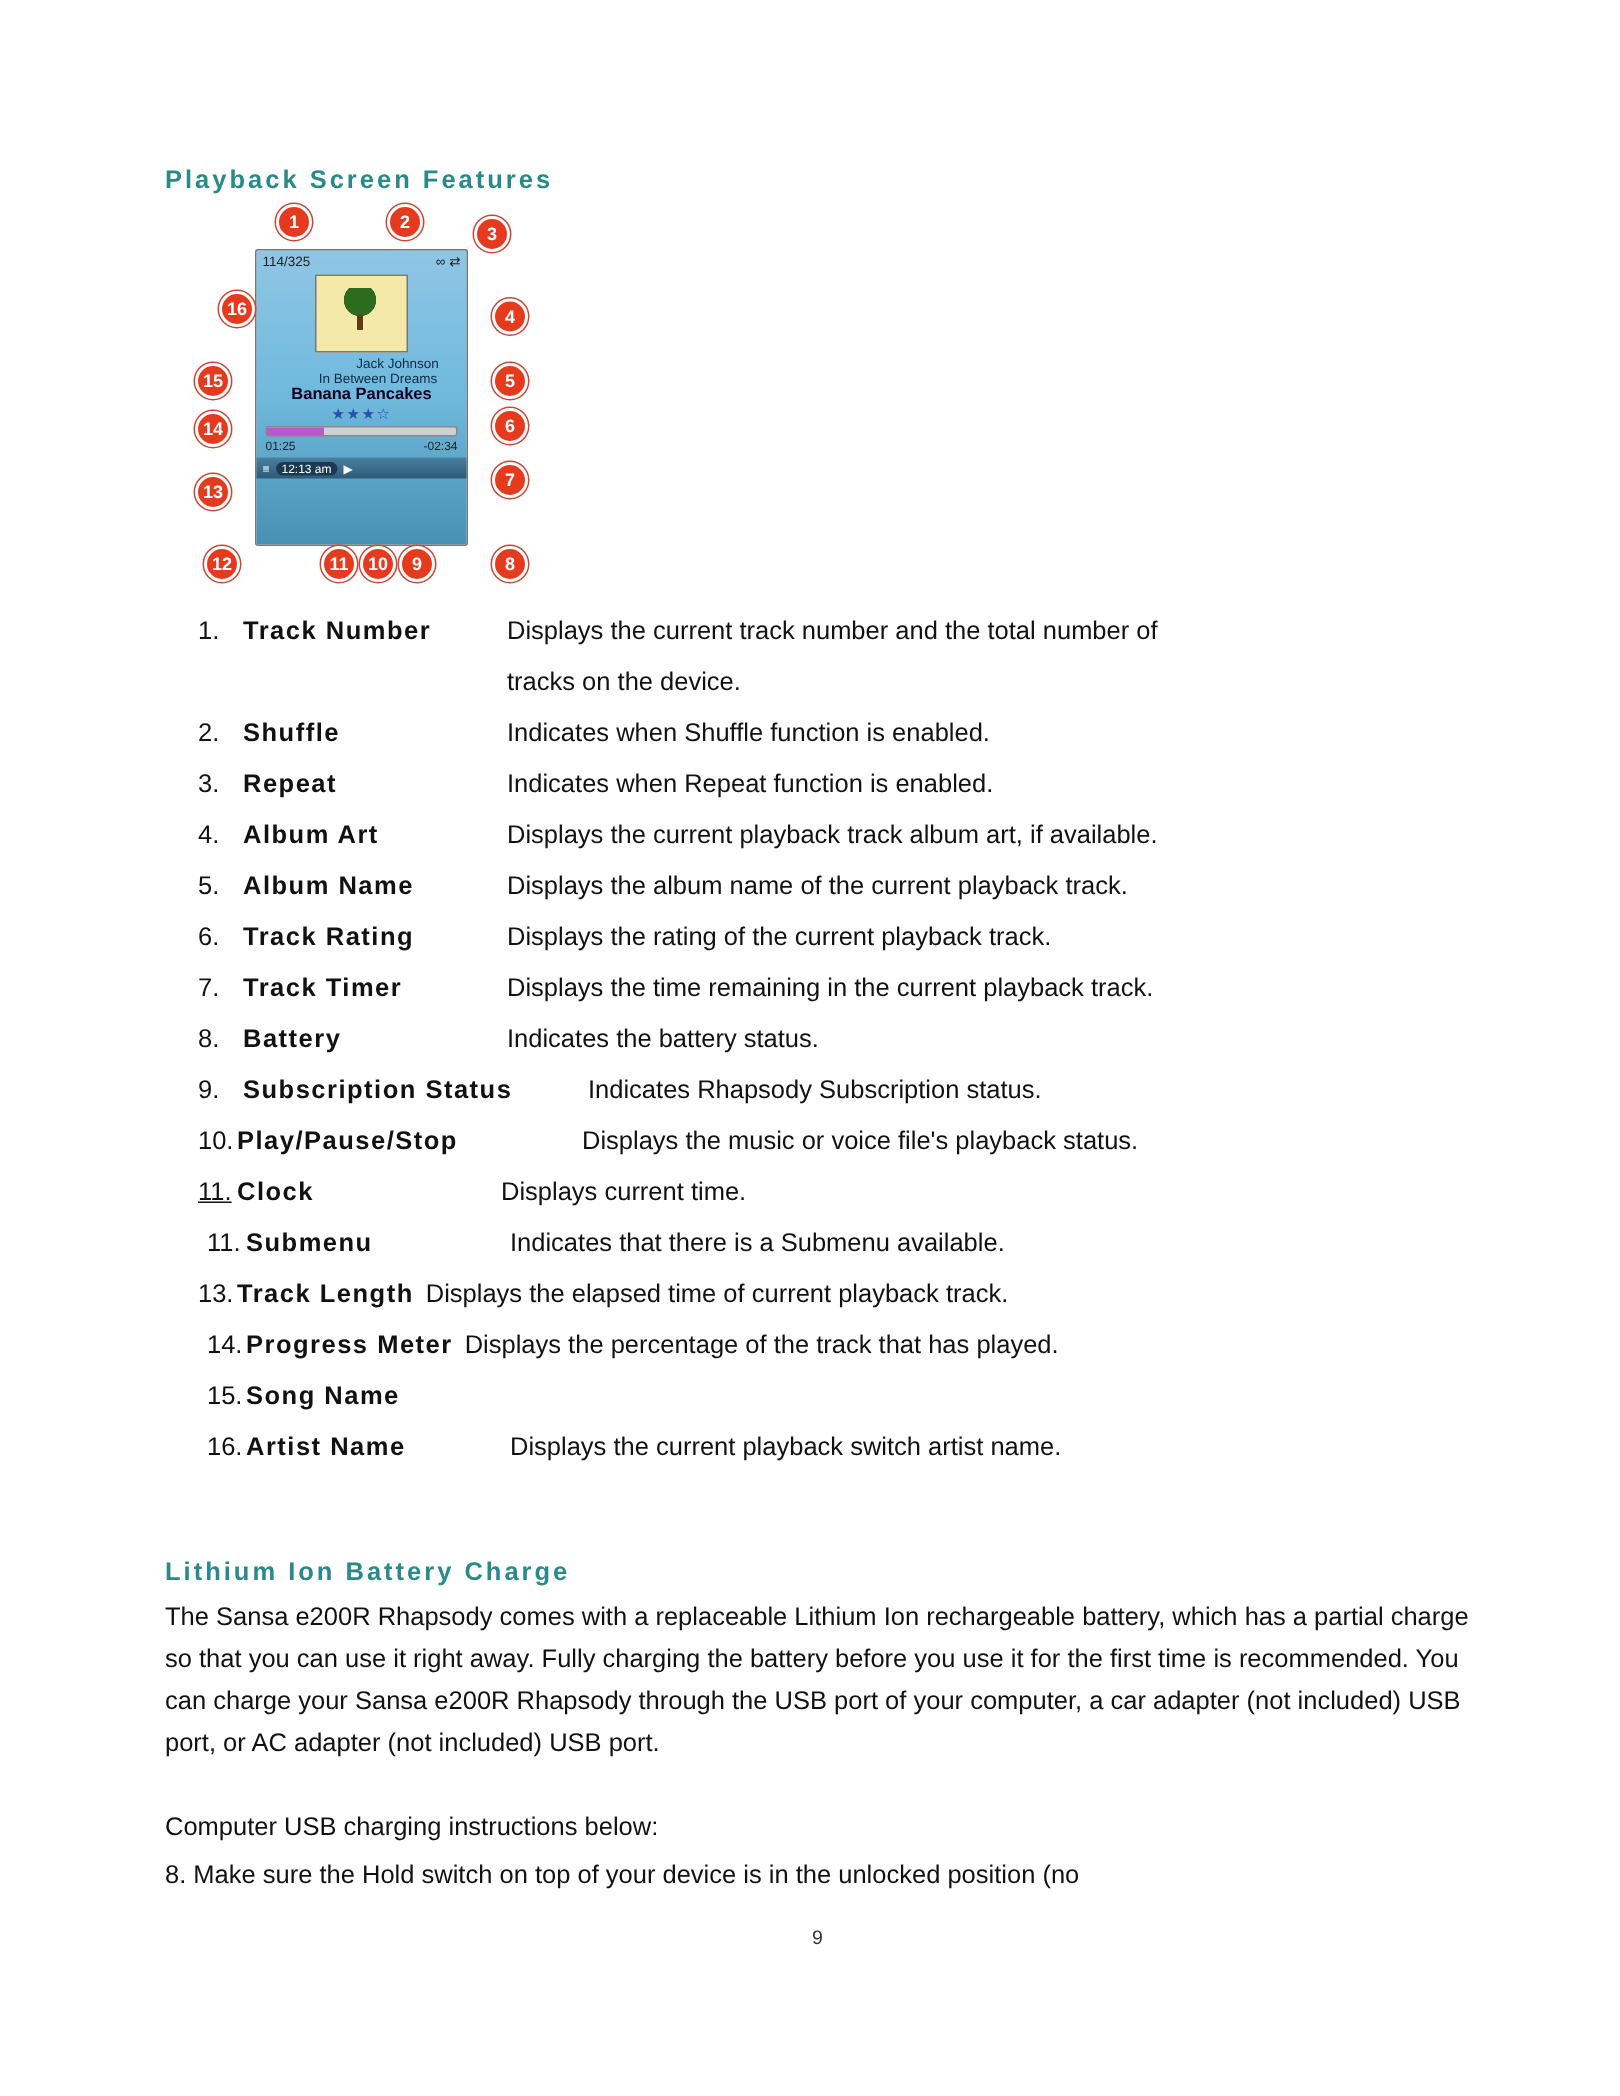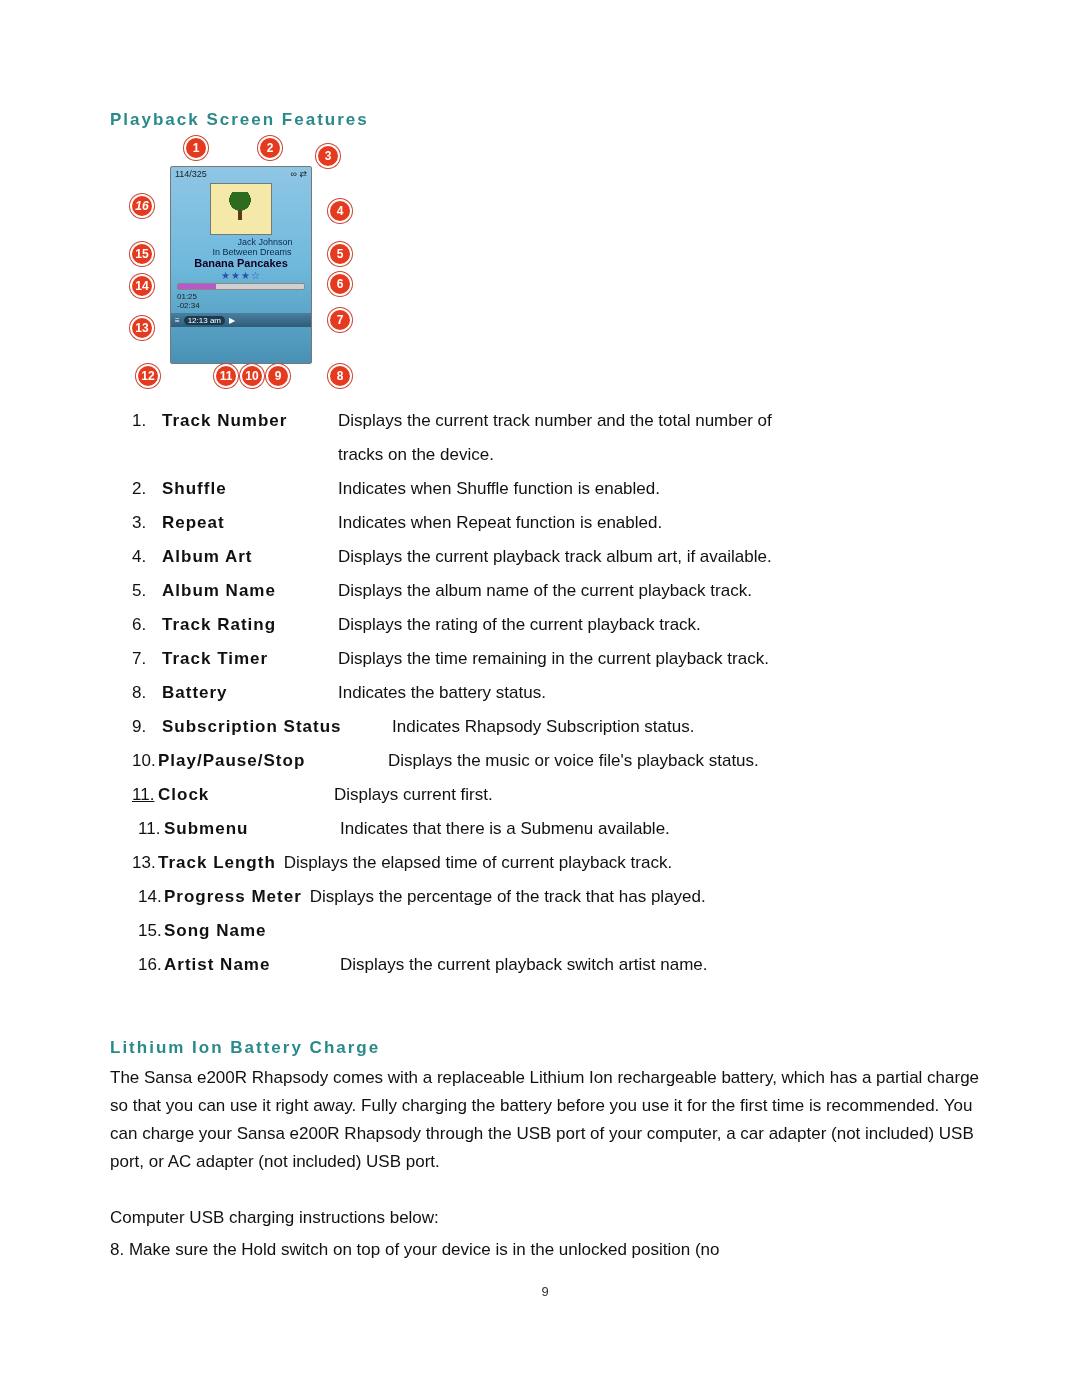--- a/index.html
+++ b/index.html
@@ -58,21 +58,21 @@
     width: 26px; height: 20px;
     background: radial-gradient(circle at 50% 40%, #2d6b1f 60%, transparent 62%);
   }
   .trunk { position:absolute; left:27px; top:26px; width:4px; height:10px; background:#5a3b1a; }
   .dev-artist { text-align:center; font-size:9px; color:#0a2a4a;padding-left:48px; }
   .dev-album  { text-align:center; font-size:9px; color:#0a2a4a;padding-left:22px; }
   .dev-song   { text-align:center; font-size:11px; font-weight:bold; color:#102; }
   .dev-rating { text-align:center; font-size:10px; color:#2a4fae; letter-spacing:1px; margin-top:1px;}
   .dev-progress { margin:2px 6px; height:5px; background:#d0d0d0; border:1px solid #888; border-radius:2px; position:relative;}
   .dev-progress .fill { position:absolute; left:0; top:0; height:100%; width:30%; background:#b958c8; }
-  .dev-times { display:flex; justify-content:space-between; font-size:8px; padding:0 6px; color:#222;flex-direction:column;}
+  .dev-times { display:flex; justify-content:space-between; font-size:8px; padding:0 6px; color:#222;}
   .dev-bottom { margin-top:3px; height:14px; background:linear-gradient(#4a7fa0,#2e5c78); display:flex; align-items:center; padding:0 4px; gap:4px;}
   .dev-bottom span { font-size:8px; color:#fff; }
   .clockpill { background:#1a3a52; border-radius:6px; padding:0 4px; }
   .callout {
     position: absolute;
     width: 20px; height: 20px;
     background: #e63a1f;
     border: 2px solid #fff;
     border-radius: 50%;
     color: #fff;
@@ -147,21 +147,21 @@
         <div class="callout" style="left: 198px; top: 136px;">6</div>
         <div class="callout" style="left: 198px; top: 172px;">7</div>
         <div class="callout" style="left: 198px; top: 228px;">8</div>
         <div class="callout" style="left: 136px; top: 228px;">9</div>
         <div class="callout" style="left: 110px; top: 228px;">10</div>
         <div class="callout" style="left: 84px; top: 228px;">11</div>
         <div class="callout" style="left: 6px; top: 228px;">12</div>
         <div class="callout" style="left: 0px; top: 180px;">13</div>
         <div class="callout" style="left: 0px; top: 138px;">14</div>
         <div class="callout" style="left: 0px; top: 106px;">15</div>
-        <div class="callout" style="left: 0px; top: 58px; font-style: italic;">16</div>
+        <div class="callout" style="left: 16px; top: 58px;">16</div>
       </div>
   </div>
 
   <div class="feature-list" id="features">
       <div class="row">
         <span class="num">1.</span>
         <span class="term">Track Number</span>
         <span class="desc">Displays the current track number and the total number of</span>
       </div>
       <div class="cont">tracks on the device.</div>
@@ -206,21 +206,21 @@
         <span class="desc">Indicates Rhapsody Subscription status.</span>
       </div>
       <div class="row">
         <span class="num" style="width: 26px;">10.</span>
         <span class="term w2">Play/Pause/Stop</span>
         <span class="desc">Displays the music or voice file's playback status.</span>
       </div>
       <div class="row">
         <span class="num" style="width: 26px; text-decoration: underline;">11.</span>
         <span class="term">Clock</span>
-        <span class="desc">Displays current first.</span>
+        <span class="desc">Displays current time.</span>
       </div>
       <div class="row" style="margin-left: 6px;">
         <span class="num" style="width: 26px;">11.</span>
         <span class="term">Submenu</span>
         <span class="desc">Indicates that there is a Submenu available.</span>
       </div>
       <div class="row">
         <span class="num" style="width: 26px;">13.</span>
         <span class="term w0">Track Length</span>
         <span class="desc">Displays the elapsed time of current playback track.</span>

